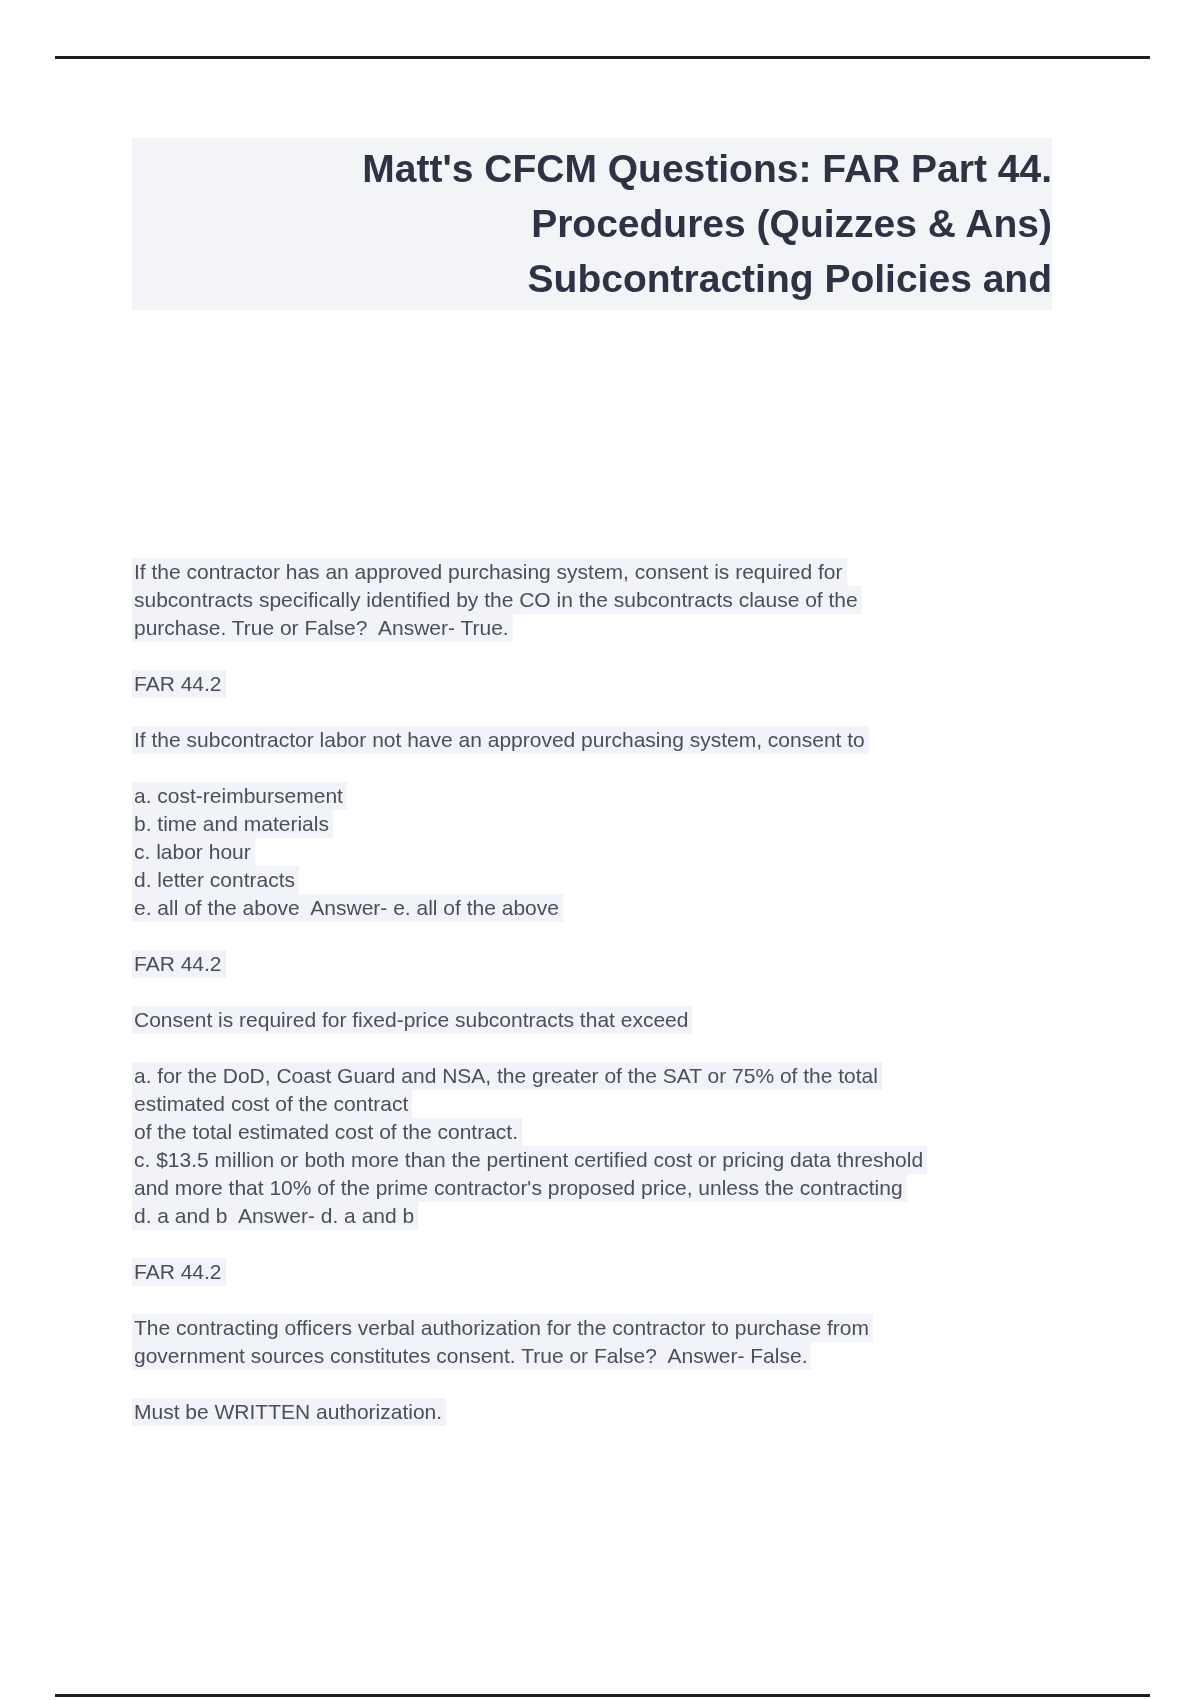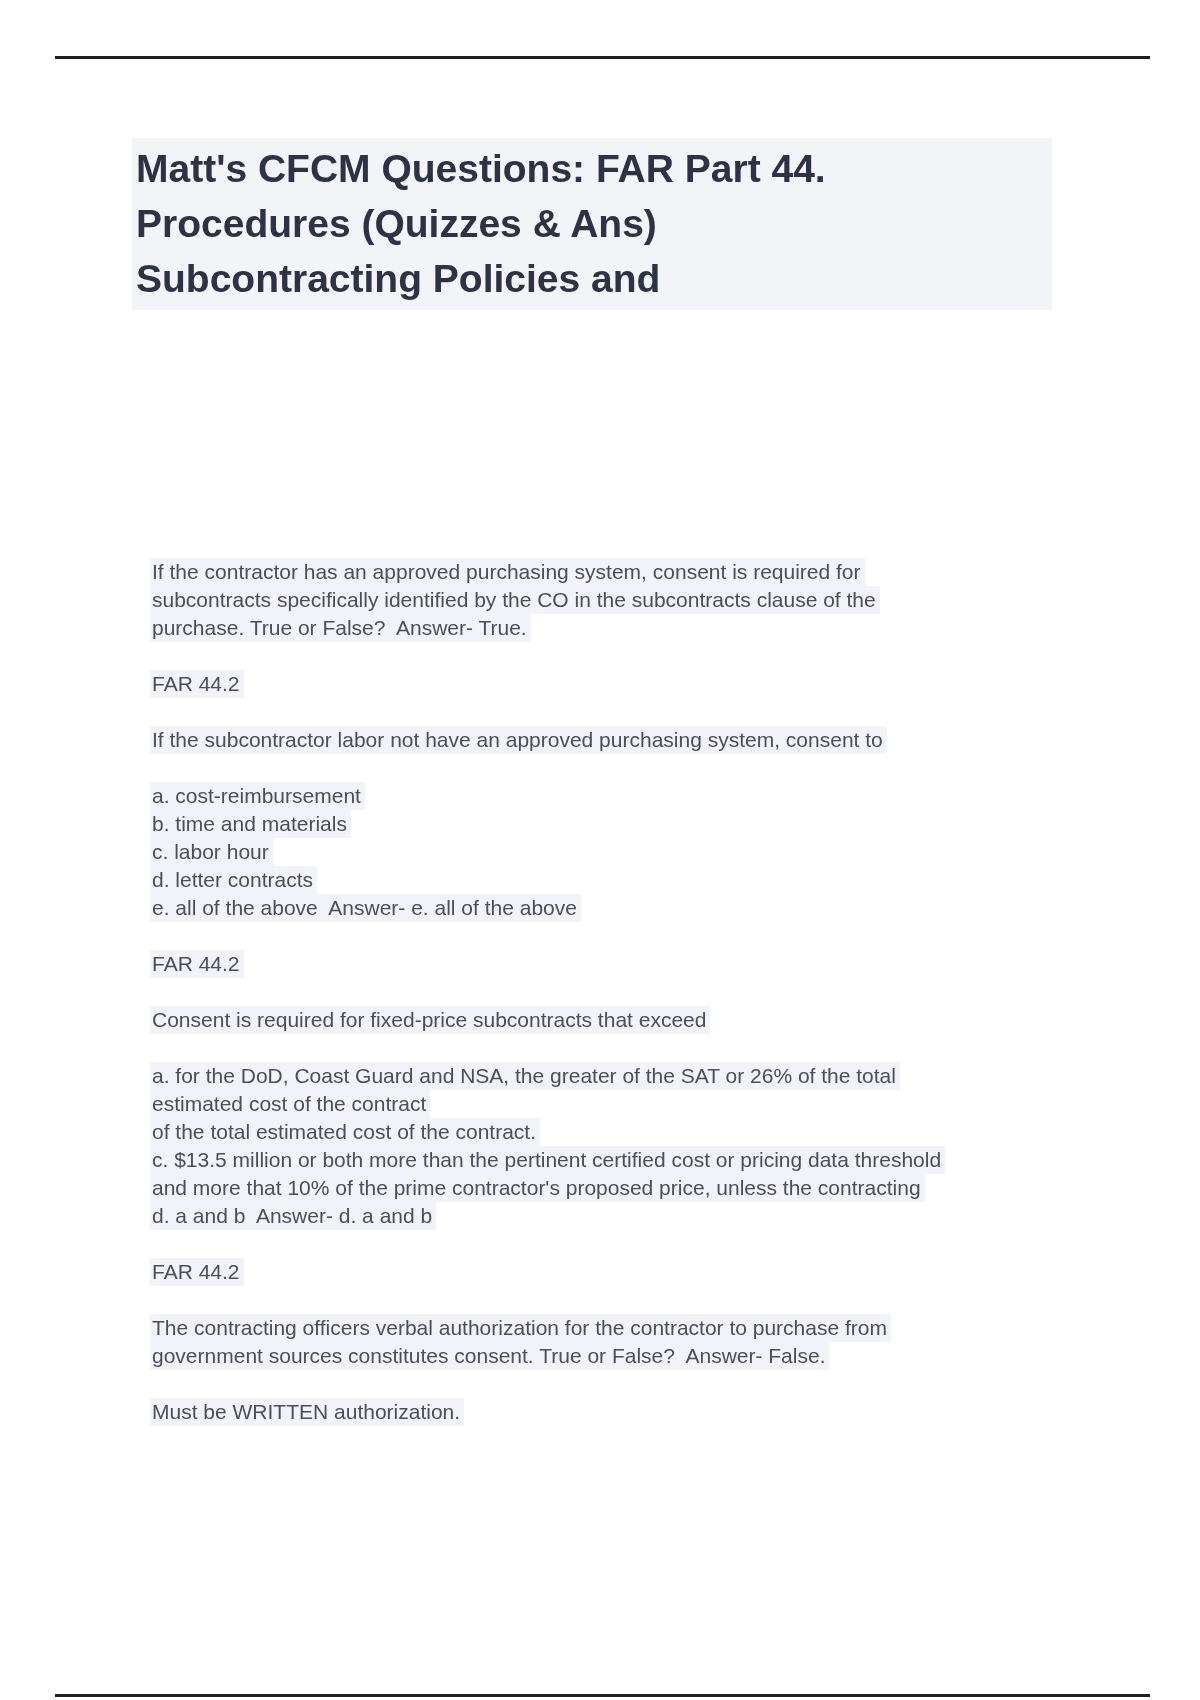--- a/index.html
+++ b/index.html
@@ -26,20 +26,21 @@
   .rule-bottom { top: 1694px; }
 
   .title-block {
     position: absolute;
     left: 132px;
     top: 138px;
     width: 920px;
     background: var(--title-bg, #f3f4f8);
     padding: 3px 0 4px 4px;
     box-sizing: border-box;
+    text-align: right;
   }
   .title-line {
     font-size: 39px;
     font-weight: bold;
     line-height: 55px;
     color: var(--title-color, #2d3344);
     white-space: pre;
   }
 
   .body-block {
@@ -47,21 +48,20 @@
     left: 134px;
     top: 558px;
     width: 940px;
   }
   .text-line {
     height: 28px;
     line-height: 28px;
     font-size: 21px;
     color: var(--text-color, #4a4f58);
     white-space: pre;
-    margin-left: 18px;
   }
   .text-line .hl {
     background: var(--hl-color, #f2f3f8);
     padding: 2px 4px 3px 2px;
     margin-left: -2px;
     white-space: pre;
   }
   .block-gap {
     height: 28px;
   }
@@ -88,21 +88,21 @@
       <div class="text-line"><span class="hl">a. cost-reimbursement</span></div>
       <div class="text-line"><span class="hl">b. time and materials</span></div>
       <div class="text-line"><span class="hl">c. labor hour</span></div>
       <div class="text-line"><span class="hl">d. letter contracts</span></div>
       <div class="text-line"><span class="hl">e. all of the above  Answer- e. all of the above</span></div>
       <div class="block-gap"></div>
       <div class="text-line"><span class="hl">FAR 44.2</span></div>
       <div class="block-gap"></div>
       <div class="text-line"><span class="hl">Consent is required for fixed-price subcontracts that exceed</span></div>
       <div class="block-gap"></div>
-      <div class="text-line"><span class="hl">a. for the DoD, Coast Guard and NSA, the greater of the SAT or 26% of the total</span></div>
+      <div class="text-line"><span class="hl">a. for the DoD, Coast Guard and NSA, the greater of the SAT or 75% of the total</span></div>
       <div class="text-line"><span class="hl">estimated cost of the contract</span></div>
       <div class="text-line"><span class="hl">of the total estimated cost of the contract.</span></div>
       <div class="text-line"><span class="hl">c. $13.5 million or both more than the pertinent certified cost or pricing data threshold</span></div>
       <div class="text-line"><span class="hl">and more that 10% of the prime contractor's proposed price, unless the contracting</span></div>
       <div class="text-line"><span class="hl">d. a and b  Answer- d. a and b</span></div>
       <div class="block-gap"></div>
       <div class="text-line"><span class="hl">FAR 44.2</span></div>
       <div class="block-gap"></div>
       <div class="text-line"><span class="hl">The contracting officers verbal authorization for the contractor to purchase from</span></div>
       <div class="text-line"><span class="hl">government sources constitutes consent. True or False?  Answer- False.</span></div>

